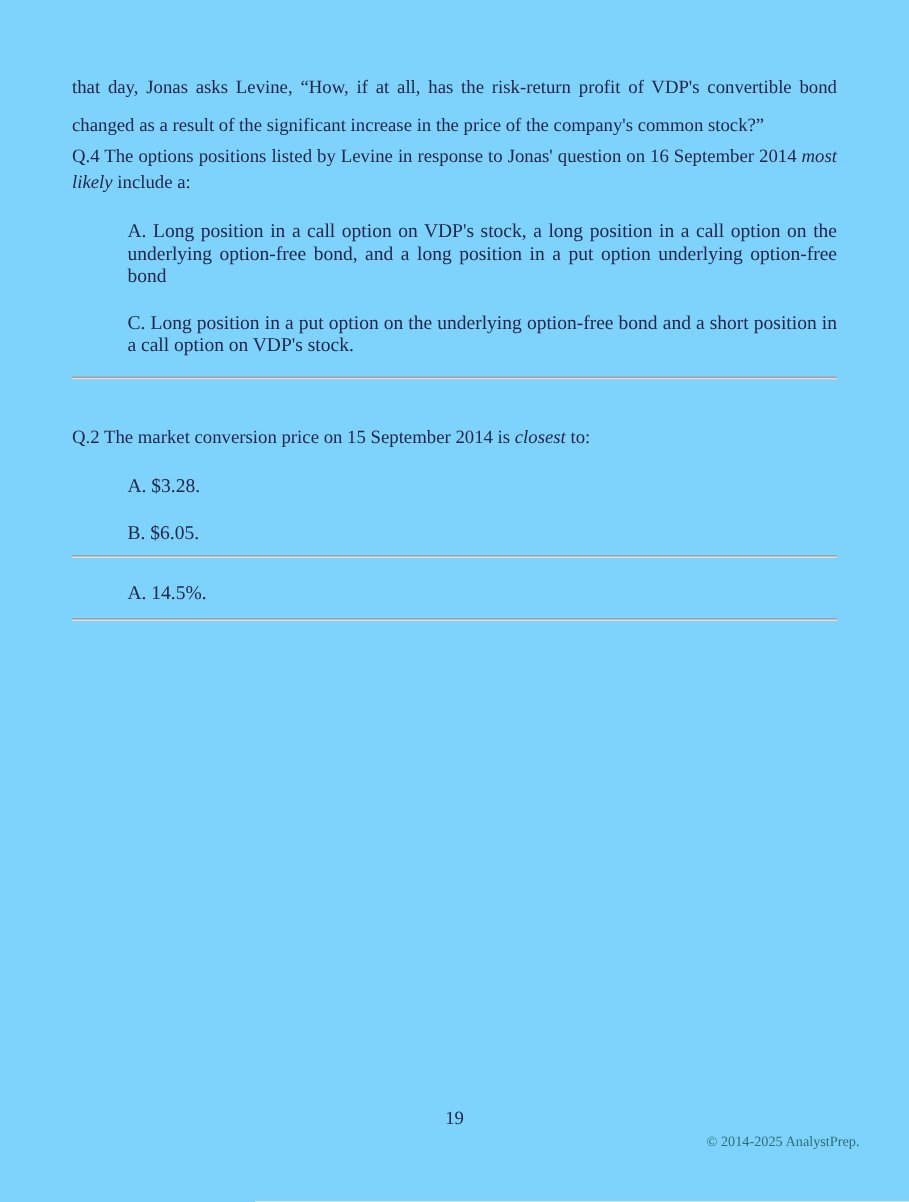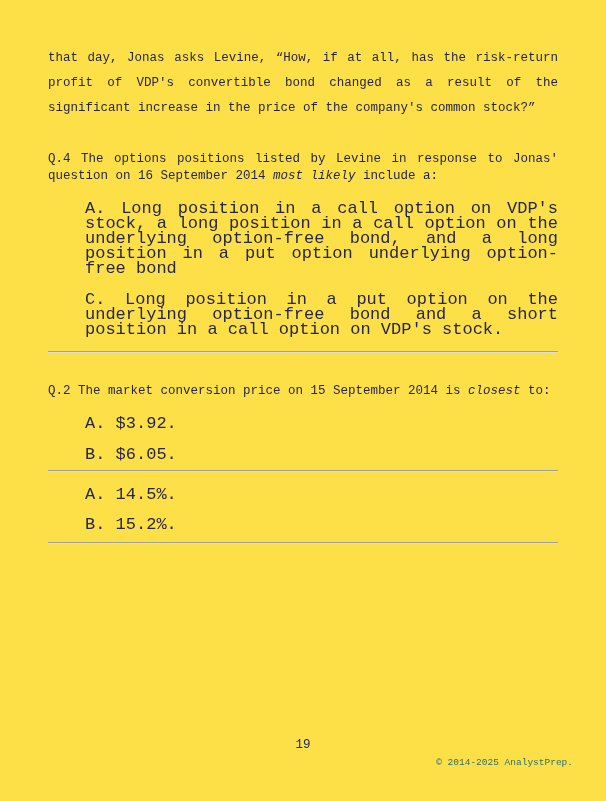--- a/index.html
+++ b/index.html
@@ -6,45 +6,44 @@
     --text-color: #26264a;
     --accent-color: #2f6f6f;
     --divider-color: #a0a0a0;
   }
   * { box-sizing: border-box; margin: 0; padding: 0; }
   html, body { background: #ffffff; }
   .page {
     position: relative;
     width: 606px;
     height: 801px;
-    background: #fde047;
-    font-family: Liberation Mono, monospace;
+    background: #7dd3fc;
+    font-family: Liberation Serif, serif;
     color: var(--text-color);
     overflow: hidden;
   }
   .content {
     padding: 46px 48px 0 48px; 
   }
   .intro {
     font-size: 12.5px;
     line-height: 25px;
     text-align: justify;
   }
   .question-text {
-    margin-top: 30px;
     font-size: 12.5px;
     line-height: 17px;
     text-align: justify;
   }
   .question-text em { font-style: italic; }
   .options { list-style: none; }
   .option {
     margin-top: 16px;
     padding-left: 37px;
-    font-size: 17px;
+    font-size: 13px;
     line-height: 15px;
     text-align: justify;
   }
   .option.simple { text-align: left; }
   hr.section-divider {
     border: none;
     height: 2px;
     background: var(--divider-color);
     border-bottom: 1px solid #dddddd;
     margin: 14px 0 0 0;
@@ -84,31 +83,30 @@
         <li class="option">A. Long position in a call option on VDP's stock, a long position in a call option on the underlying option-free bond, and a long position in a put option underlying option-free bond</li>
         <li class="option">C. Long position in a put option on the underlying option-free bond and a short position in a call option on VDP's stock.</li>
       </ul>
     </section>
 
     <hr class="section-divider">
 
     <section class="q-block-2">
       <p class="question-text"><span>Q.2 The market conversion price on 15 September 2014 is </span><em>closest</em><span> to:</span></p>
       <ul class="options">
-        <li class="option simple">A. $3.92.</li>
+        <li class="option simple">A. $3.28.</li>
         <li class="option simple">B. $6.05.</li>
       </ul>
     </section>
 
     <hr class="section-divider mid">
 
     <section class="q-block-3">
       <ul class="options">
         <li class="option simple">A. 14.5%.</li>
-        <li class="option simple">B. 15.2%.</li>
       </ul>
     </section>
 
     <hr class="section-divider last">
 
   </div>
 
   <div class="page-number">19</div>
 
   <div class="copyright">© 2014-2025 AnalystPrep.</div>

